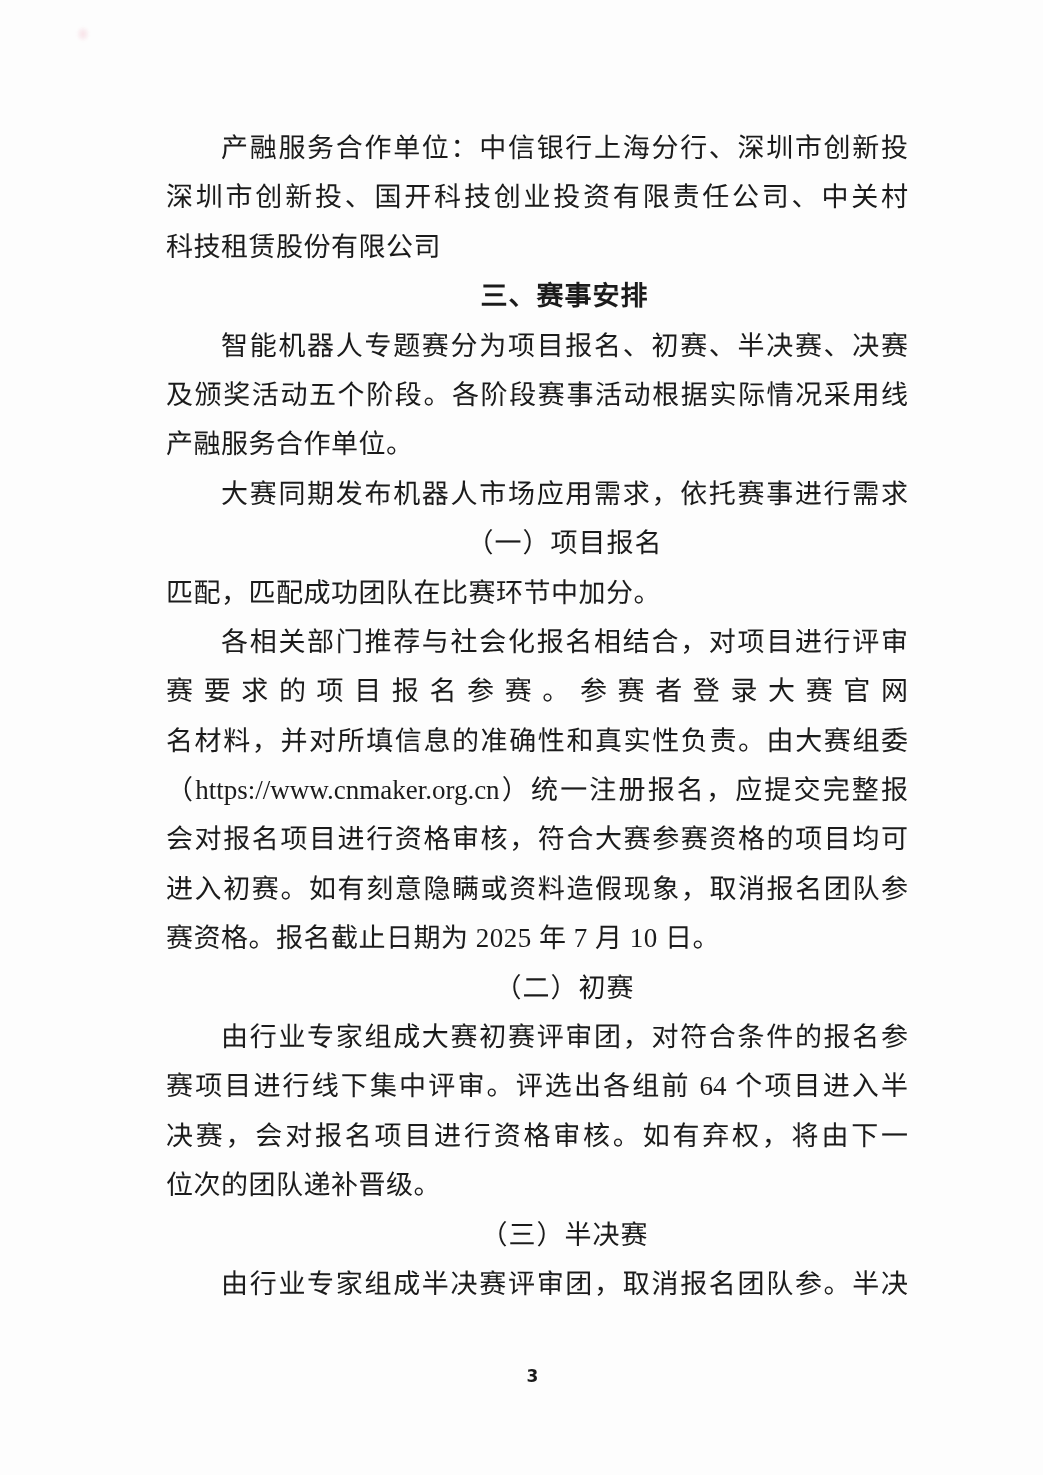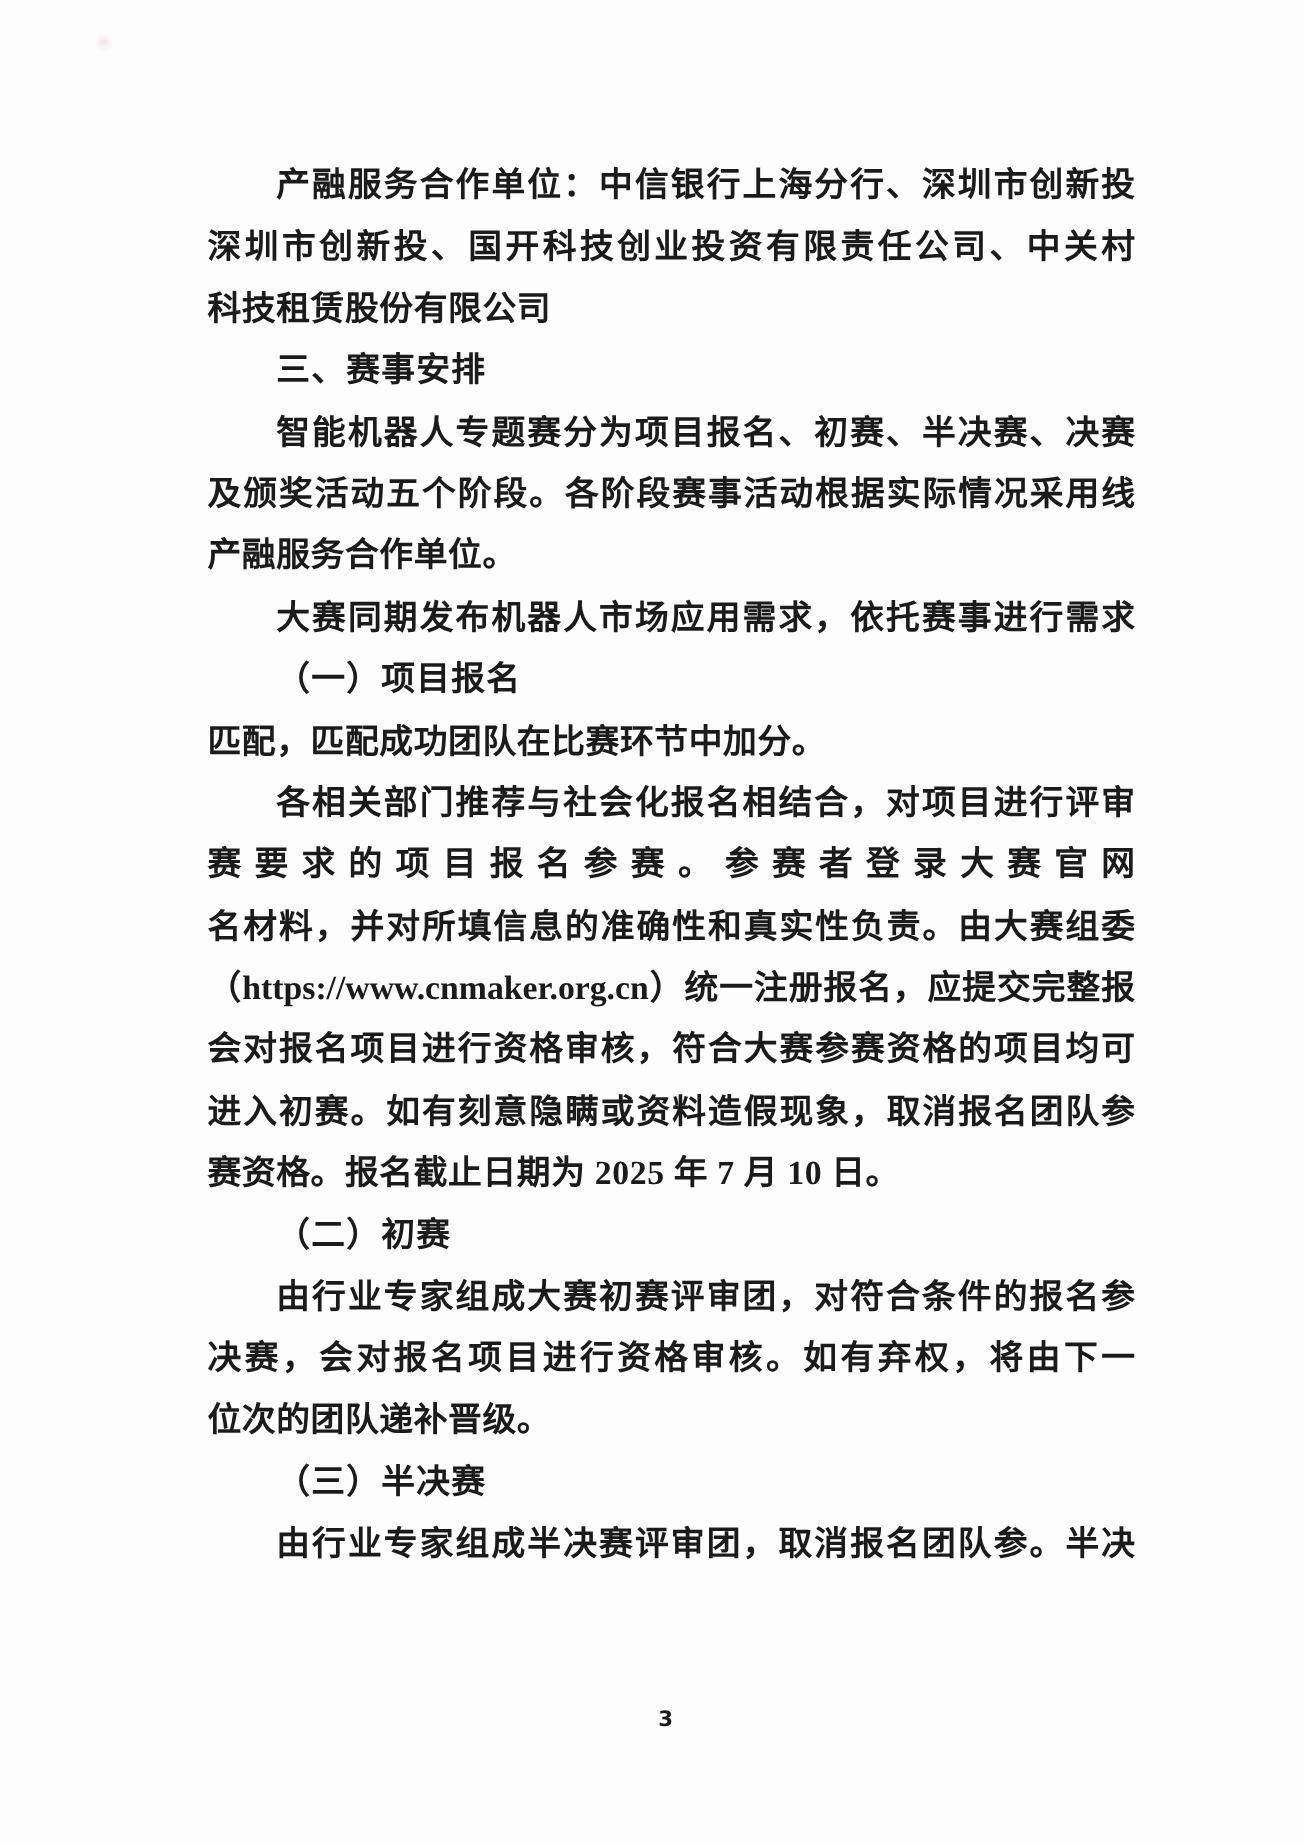--- a/index.html
+++ b/index.html
@@ -38,31 +38,30 @@
     top: 124px;
     width: 742px;
   }
   .line {
     font-size: 27px;
     line-height: 49.4px;
     height: 49.4px;
     letter-spacing: 0.5px;
     white-space: pre-wrap;
     color: var(--ink);
-    font-weight: bold;
   }
   
   .just {
     text-align: justify;
     text-align-last: justify;
     text-justify: inter-character;
     letter-spacing: 0;
   }
   
-  .indent { text-indent: 55px; }
+  .indent { text-indent: 55px; text-align: center; }
   
   .heading {
     font-weight: bold;
     letter-spacing: 1px;
   }
   
   .subhead {
     letter-spacing: 1px;
   }
   .pageno {
@@ -106,20 +105,21 @@
     <div class="line just">赛要求的项目报名参赛。参赛者登录大赛官网</div>
     <div class="line just">名材料，并对所填信息的准确性和真实性负责。由大赛组委</div>
     <div class="line just">（https://www.cnmaker.org.cn）统一注册报名，应提交完整报</div>
     <div class="line just">会对报名项目进行资格审核，符合大赛参赛资格的项目均可</div>
     <div class="line just">进入初赛。如有刻意隐瞒或资料造假现象，取消报名团队参</div>
     <div class="line">赛资格。报名截止日期为 2025 年 7 月 10 日。</div>
 
     <div class="line indent subhead">（二）初赛</div>
 
     <div class="line indent just">由行业专家组成大赛初赛评审团，对符合条件的报名参</div>
+    <div class="line just">赛项目进行线下集中评审。评选出各组前 64 个项目进入半</div>
     <div class="line just">决赛，会对报名项目进行资格审核。如有弃权，将由下一</div>
     <div class="line">位次的团队递补晋级。</div>
 
     <div class="line indent subhead">（三）半决赛</div>
 
     <div class="line indent just">由行业专家组成半决赛评审团，取消报名团队参。半决</div>
 
   </main>
 
   <div class="pageno">3</div>

